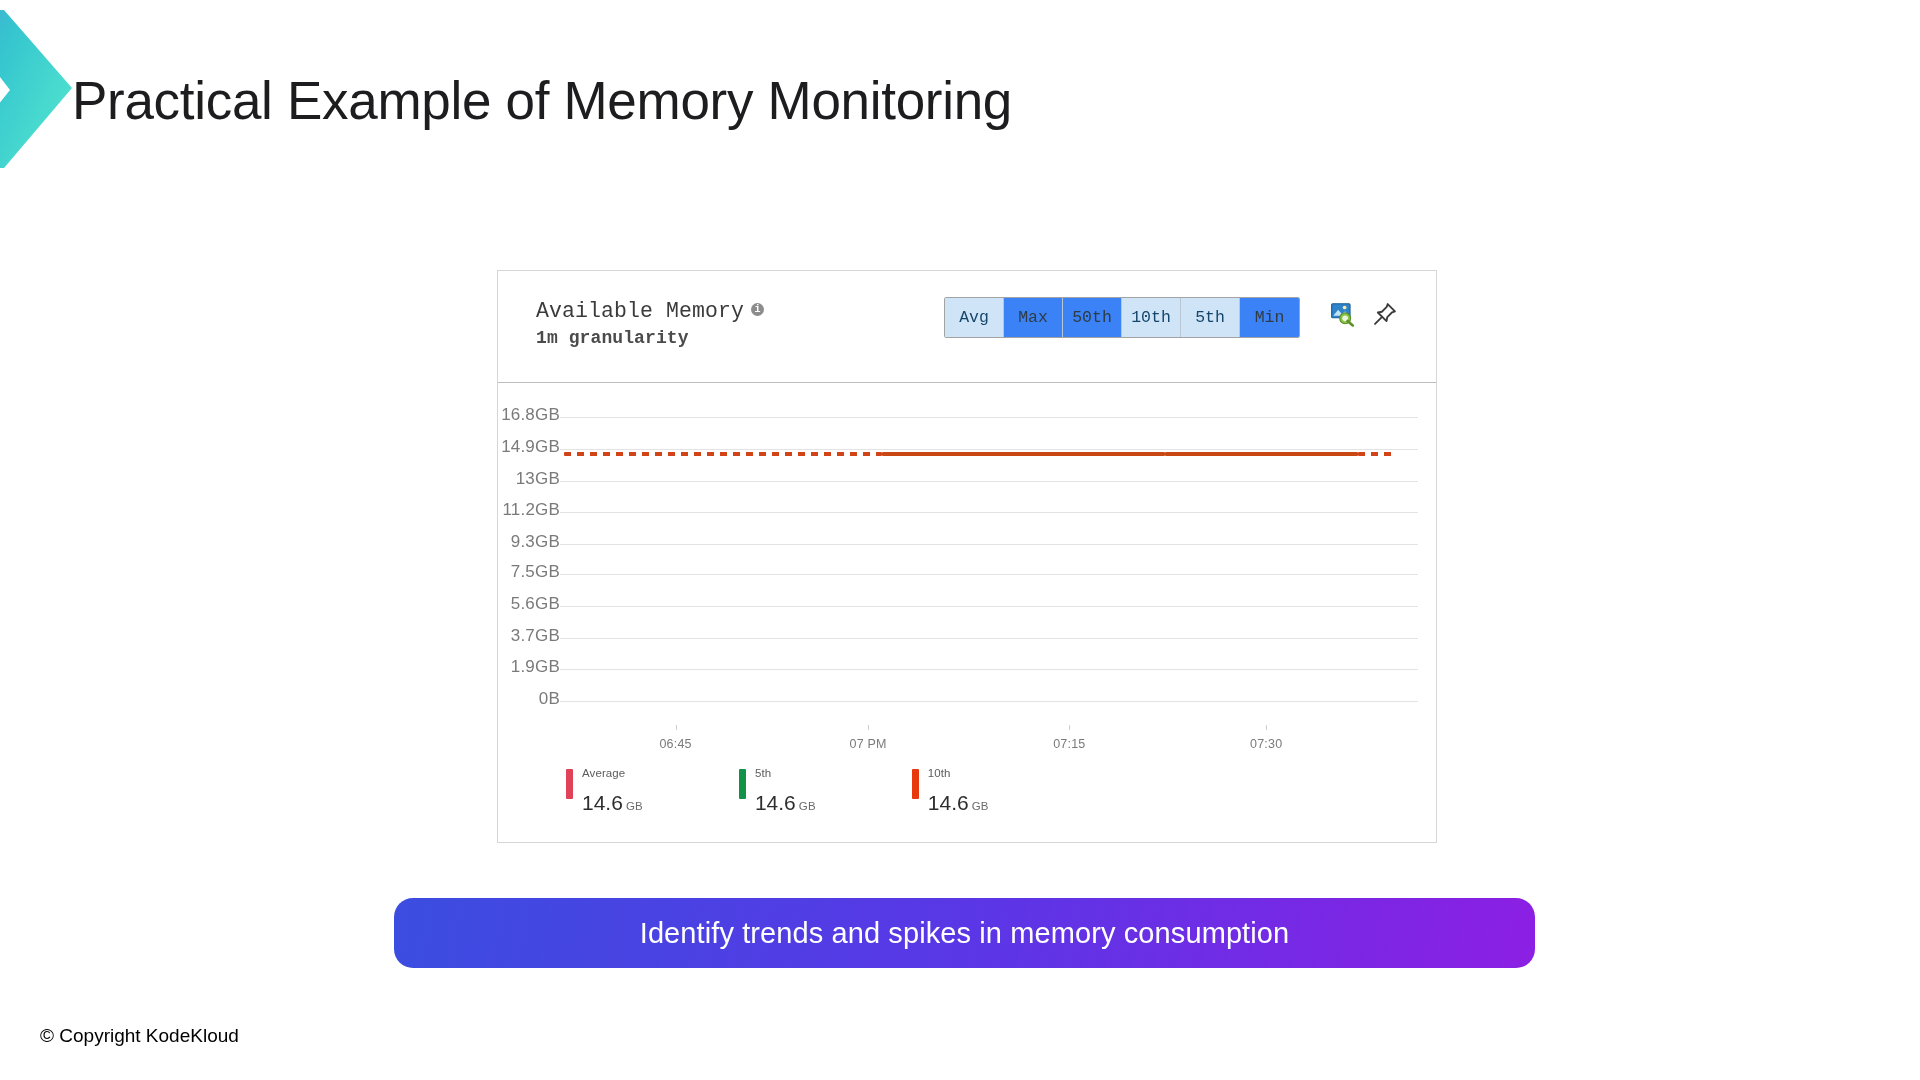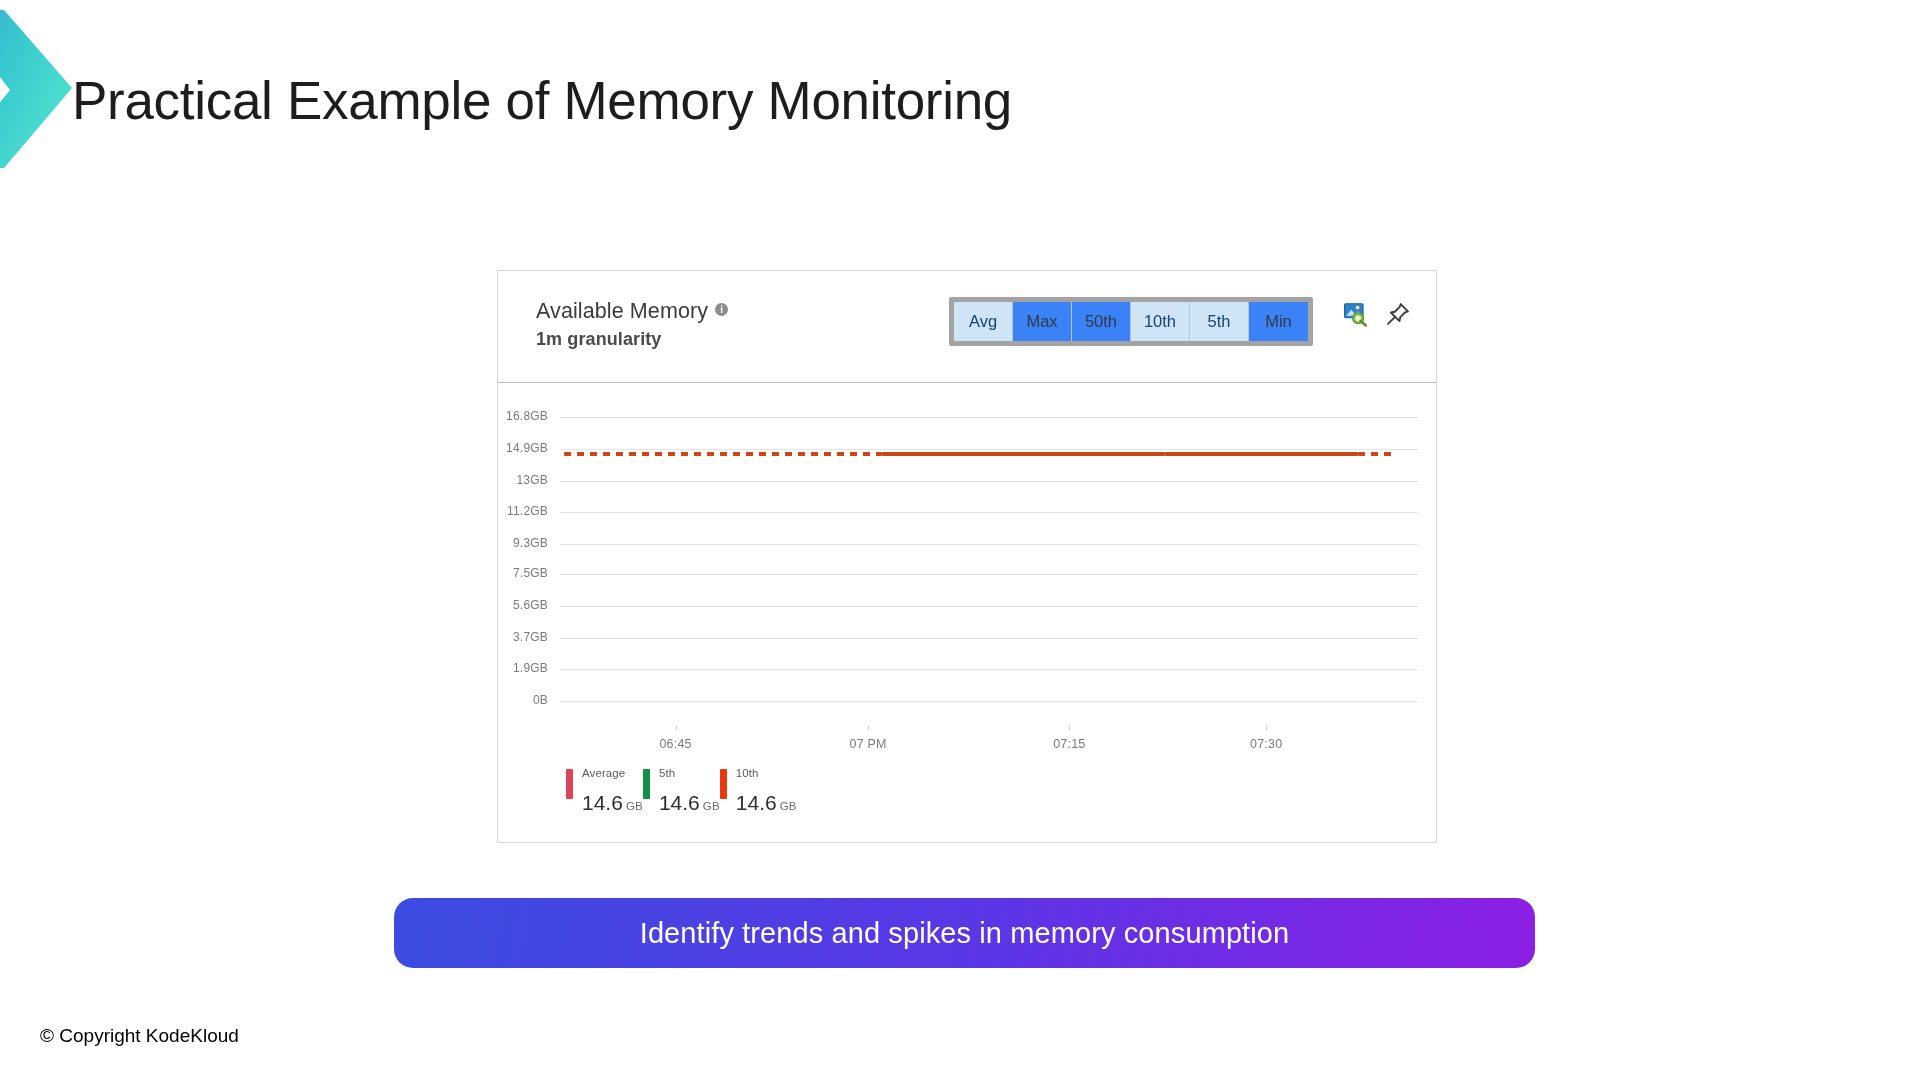--- a/index.html
+++ b/index.html
@@ -49,22 +49,23 @@
     height: 573px;
     background: #ffffff;
     border: 1px solid #d6d6d6;
     box-sizing: border-box;
   }
 
   .card-header {
     position: absolute;
     left: 0;
     top: 0;
-    right: 3px;
+    right: 16px;
     height: 106px;
+    font-family: Liberation Mono, monospace;
   }
 
   #metric-title-wrap {
     position: absolute;
     left: 38px;
     top: 28px;
   }
   #metric-title {
     font-size: 21.5px;
     color: #3b3b3b;
@@ -96,21 +97,21 @@
     color: #4b4b4b;
     letter-spacing: 0.1px;
   }
 
   
   #aggregation-group {
     position: absolute;
     right: 120px;
     top: 26px;
     display: flex;
-    border: 5px solid #a3a3a3;
+    border: 1px solid #a3a3a3;
     border-radius: 2px;
     overflow: hidden;
     background: #ffffff;
   }
   .agg-btn {
     min-width: 59px;
     height: 39px;
     display: flex;
     align-items: center;
     justify-content: center;
@@ -166,23 +167,23 @@
   .gridline {
     position: absolute;
     left: 62px;
     right: 20px;
     height: 1px;
     background: #e3e3e3;
   }
   .ytick-label {
     position: absolute;
     right: 100%;
-    margin-right: 12px;
+    margin-right: 0;
     transform: translateY(-60%);
-    font-size: 12px;
+    font-size: 17px;
     color: #7a7a7a;
     white-space: nowrap;
     letter-spacing: 0.2px;
   }
   .ytick-holder {
     position: absolute;
     left: 62px;
     width: 0;
   }
 
@@ -235,20 +236,21 @@
     height: 5px;
     background: #cfcfcf;
   }
 
   
   #chart-legend {
     position: absolute;
     left: 68px;
     top: 496px;
     display: flex;
+    gap: 96px;
   }
   .legend-item {
     display: flex;
     align-items: flex-start;
     gap: 9px;
   }
   .legend-swatch {
     width: 7px;
     height: 30px;
     border-radius: 1px;

